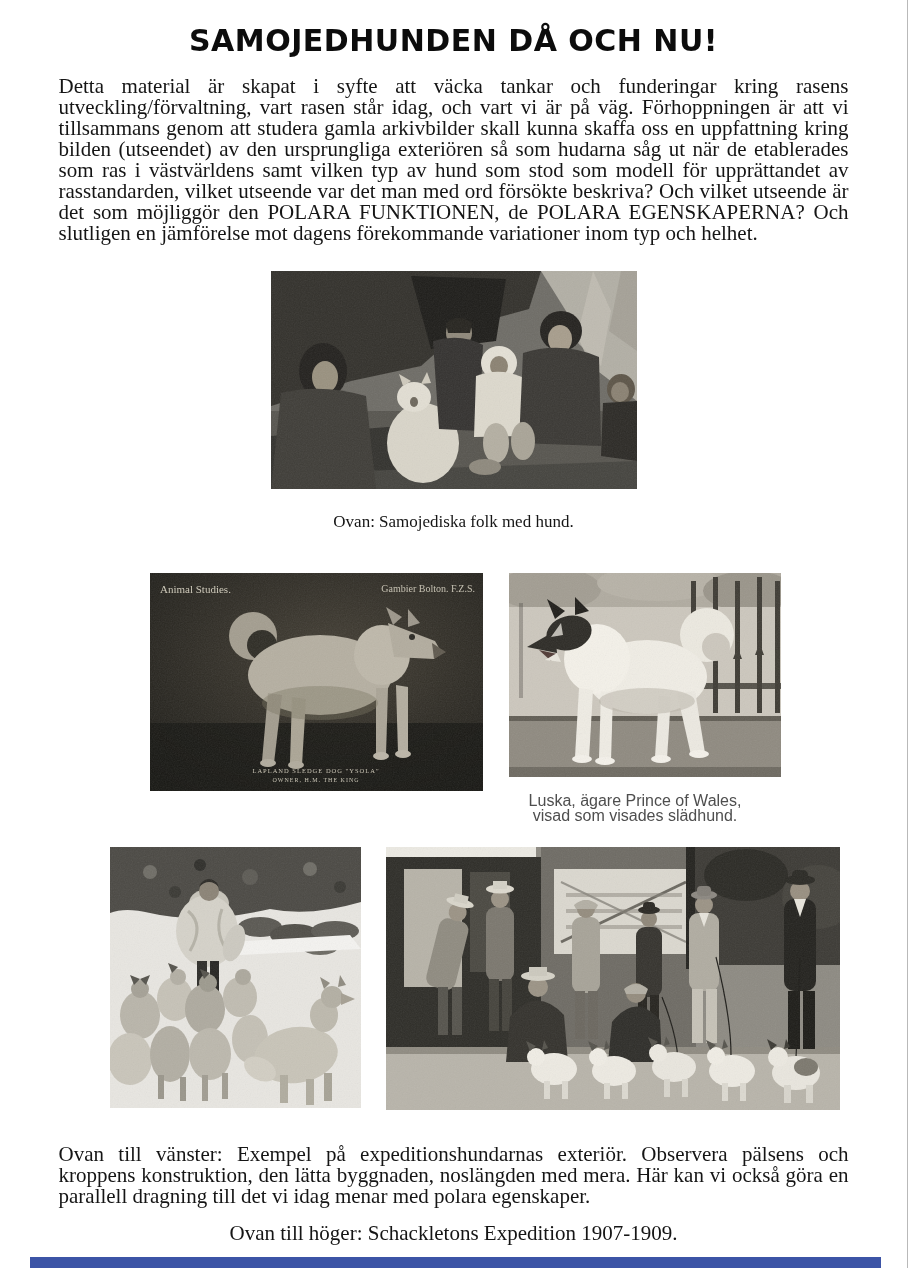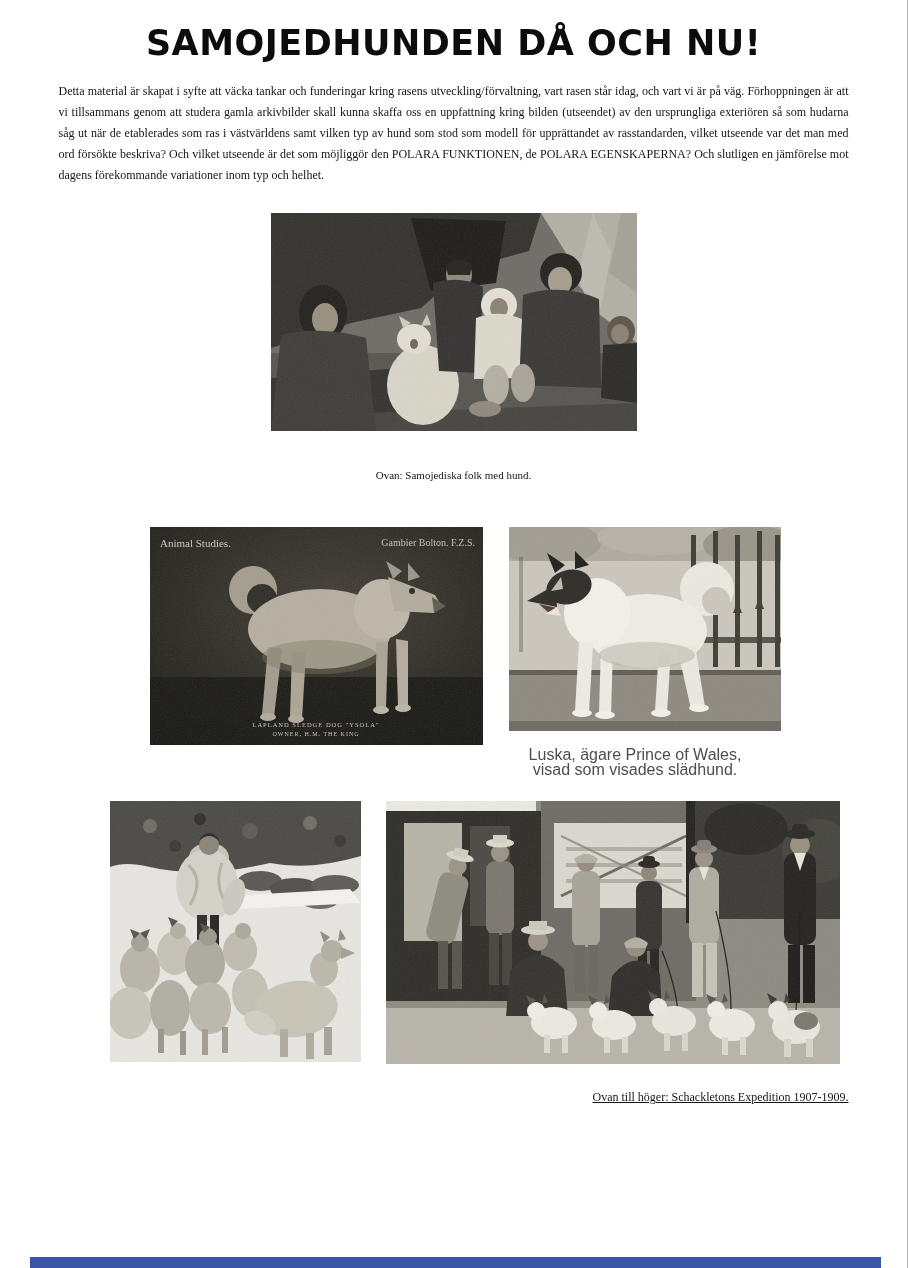--- a/index.html
+++ b/index.html
@@ -1,31 +1,31 @@
 <!DOCTYPE html>
 <html><head>
 <meta charset="utf-8">
 <style>
   html,body{margin:0;padding:0;background:#fff;}
   .page{position:relative;width:908px;height:1268px;margin:0 auto;background:#ffffff;
         overflow:hidden;font-family:"Liberation Serif",serif;color:#1b1b1b;
         border-right:1px solid #b9b9b9;box-sizing:border-box;}
   .title{margin:0;padding-top:24px;text-align:center;
          font-family:"DejaVu Sans",sans-serif;font-weight:bold;
-         font-size:35px;line-height:1.12;letter-spacing:.5px;color:#0c0c0c;}
-  .body-text{width:790px;margin:16px auto;font-size:12px;line-height:21px;
+         font-size:30px;line-height:1.12;letter-spacing:.5px;color:#0c0c0c;}
+  .body-text{width:790px;margin:16px auto;font-size:21px;line-height:21px;
              text-align:justify;color:#151515;}
   .intro{margin-top:18px;}
   .para-royal{margin-top:15px;}
   .para-left{margin-top:24px;}
-  .para-right{margin-top:13px;text-align:right;text-decoration:underline;}
+  .para-right{margin-top:13px;text-align:center;}
   figure{margin:0;padding:10px;}
   svg.ph{display:block;}
   .fig-family{width:366px;margin:17px auto 0;}
-  .caption-center{margin-top:24px;text-align:center;font-size:11px;line-height:21px;color:#151515;}
+  .caption-center{margin-top:12px;text-align:center;font-size:17px;line-height:21px;color:#151515;}
   .row2{margin:31px 0 0 140px;display:flex;align-items:flex-start;gap:6px;}
   .row3{margin:14px 0 0 100px;display:flex;align-items:flex-start;gap:5px;}
   .right-col{width:272px;}
   .luska-caption{margin-top:6px;text-align:center;
                  font-family:"Liberation Sans",sans-serif;font-size:16px;
                  line-height:15px;color:#4e4e4e;}
   .footer-bar{position:absolute;left:30px;right:26px;bottom:0;height:11px;background:#3c54a6;}
   .svgtext{font-family:"Liberation Serif",serif;}
   .plate{letter-spacing:1px;}
 </style>
@@ -352,17 +352,18 @@
           <rect x="336" y="236" width="6" height="18" fill="#dcd9d0"></rect>
             <rect x="354" y="236" width="6" height="18" fill="#dcd9d0"></rect>
           <rect x="398" y="238" width="7" height="18" fill="#d8d5cc"></rect>
             <rect x="420" y="238" width="7" height="18" fill="#d8d5cc"></rect>
         </g>
         <rect width="454" height="263" filter="url(#grain)" opacity="0.2"></rect>
       </svg>
     </figure>
   </div>
 
+  <p class="body-text para-left">Ovan till vänster: Exempel på expeditionshundarnas exteriör.  Observera pälsens och kroppens konstruktion, den lätta byggnaden, noslängden med mera. Här kan vi också göra en parallell dragning till det vi idag menar med polara egenskaper.</p>
 
   <p class="body-text para-right">Ovan till höger: Schackletons Expedition 1907-1909.</p>
 
   <div class="footer-bar" style="background: rgb(60, 84, 166);"></div>
 </div>
 
 </body></html>

